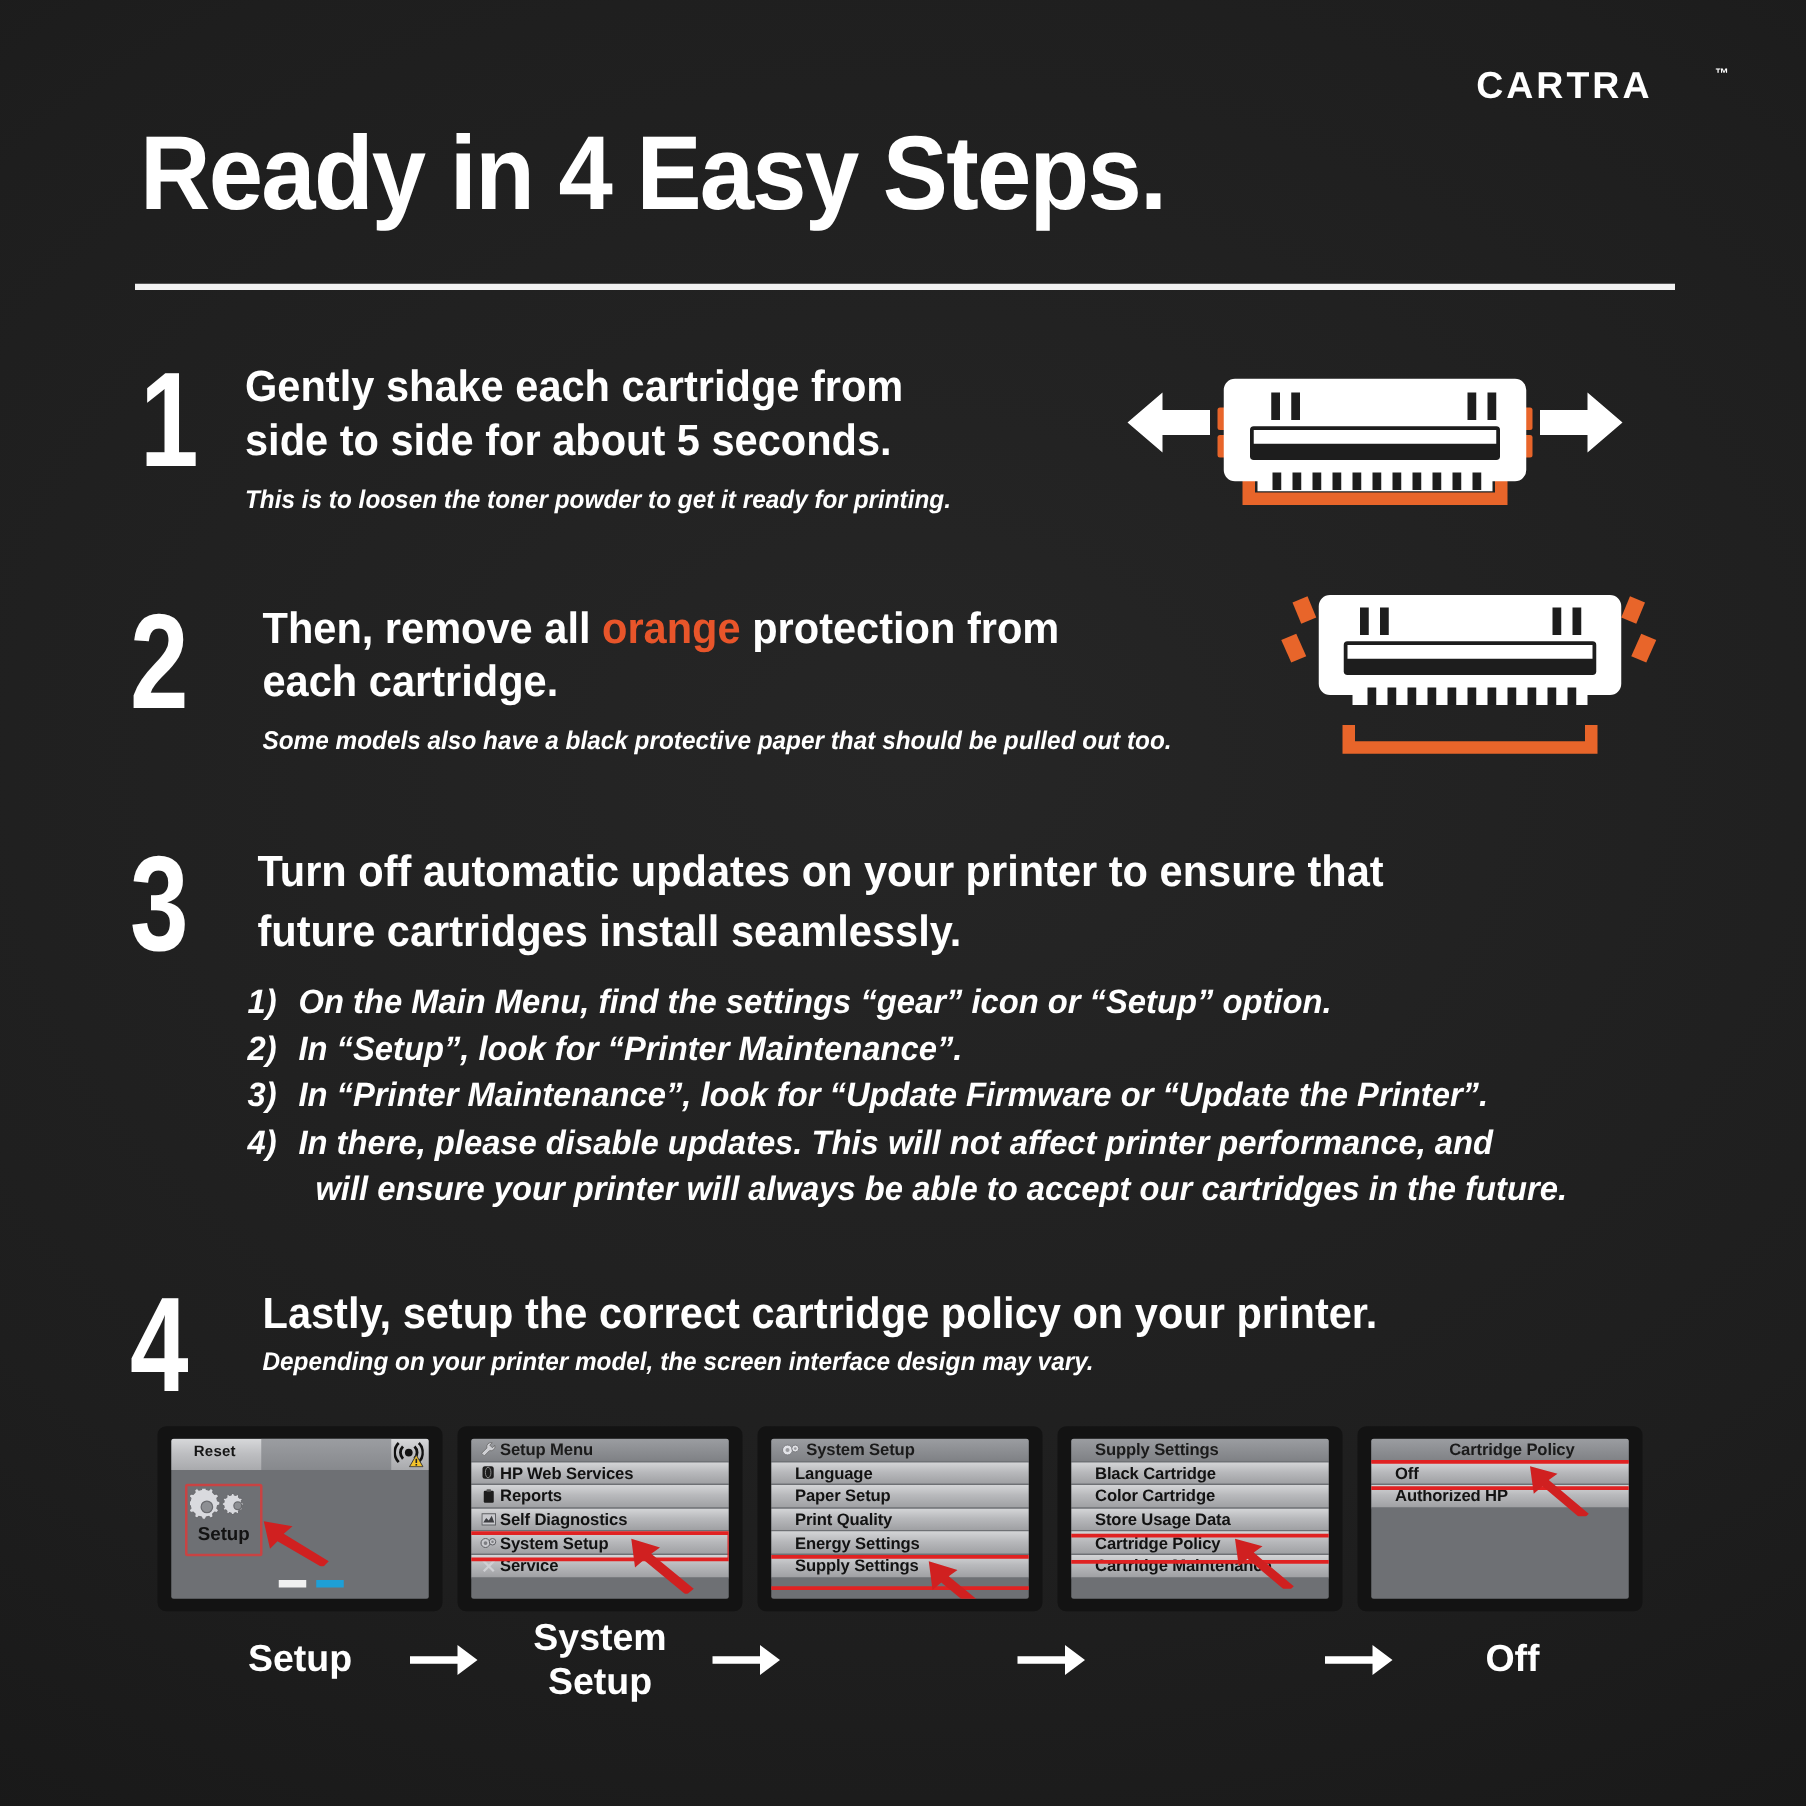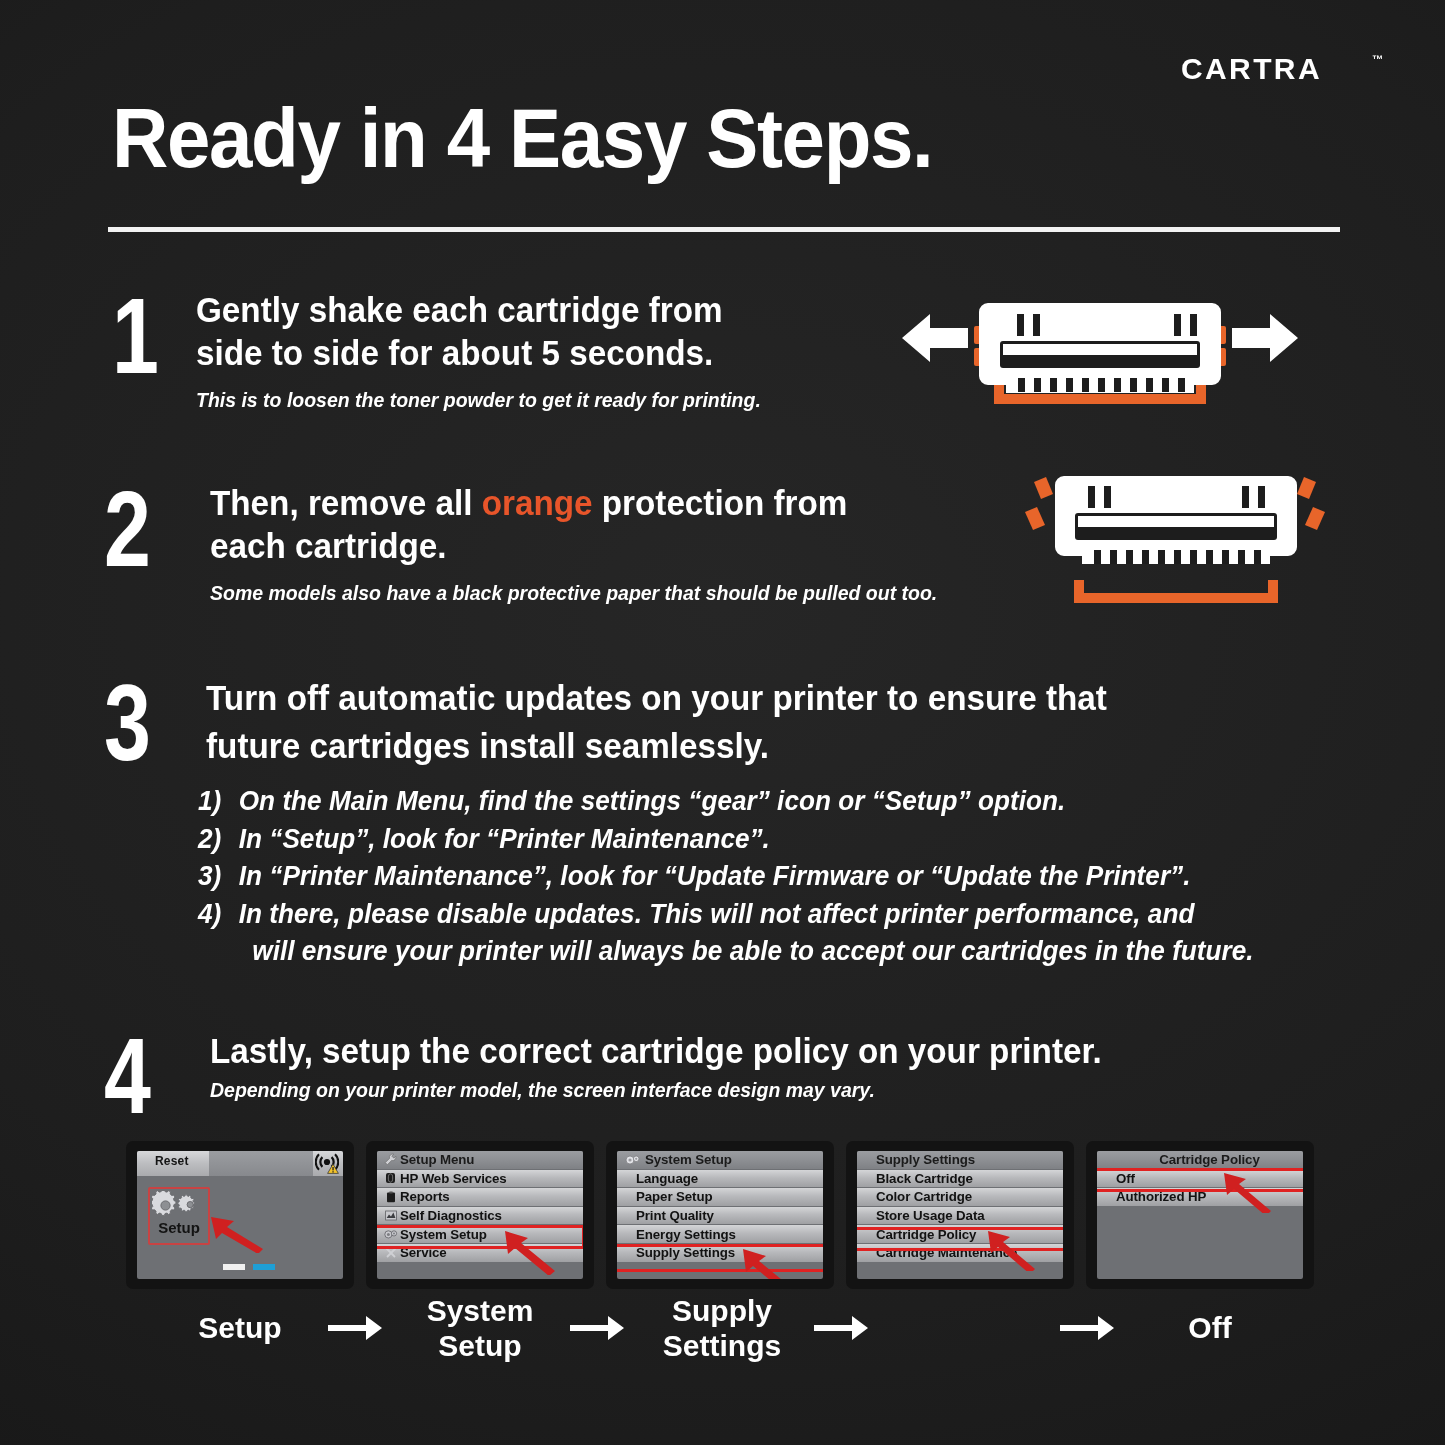--- a/index.html
+++ b/index.html
@@ -505,24 +505,20 @@
     <svg class="farrow" style="left:326px; top:19px;" viewBox="0 0 58 34">
       <path d="M2 14 H40 V5 L56 17 L40 29 V20 H2 Z" fill="#ffffff"></path>
     </svg>
     <div class="flabel" style="left:390px; top:1px; width:180px;">
       <span>System</span><br>
       <span>Setup</span>
     </div>
     <svg class="farrow" style="left:568px; top:19px;" viewBox="0 0 58 34">
       <path d="M2 14 H40 V5 L56 17 L40 29 V20 H2 Z" fill="#ffffff"></path>
     </svg>
-    <div class="flabel" style="left:632px; top:1px; width:180px;">
-      <span>Supply</span><br>
-      <span>Settings</span>
-    </div>
     <svg class="farrow" style="left:812px; top:19px;" viewBox="0 0 58 34">
       <path d="M2 14 H40 V5 L56 17 L40 29 V20 H2 Z" fill="#ffffff"></path>
     </svg>
     <svg class="farrow" style="left:1058px; top:19px;" viewBox="0 0 58 34">
       <path d="M2 14 H40 V5 L56 17 L40 29 V20 H2 Z" fill="#ffffff"></path>
     </svg>
     <div class="flabel" style="left:1120px; top:18px; width:180px;">Off</div>
   </div>
 
 </div>

